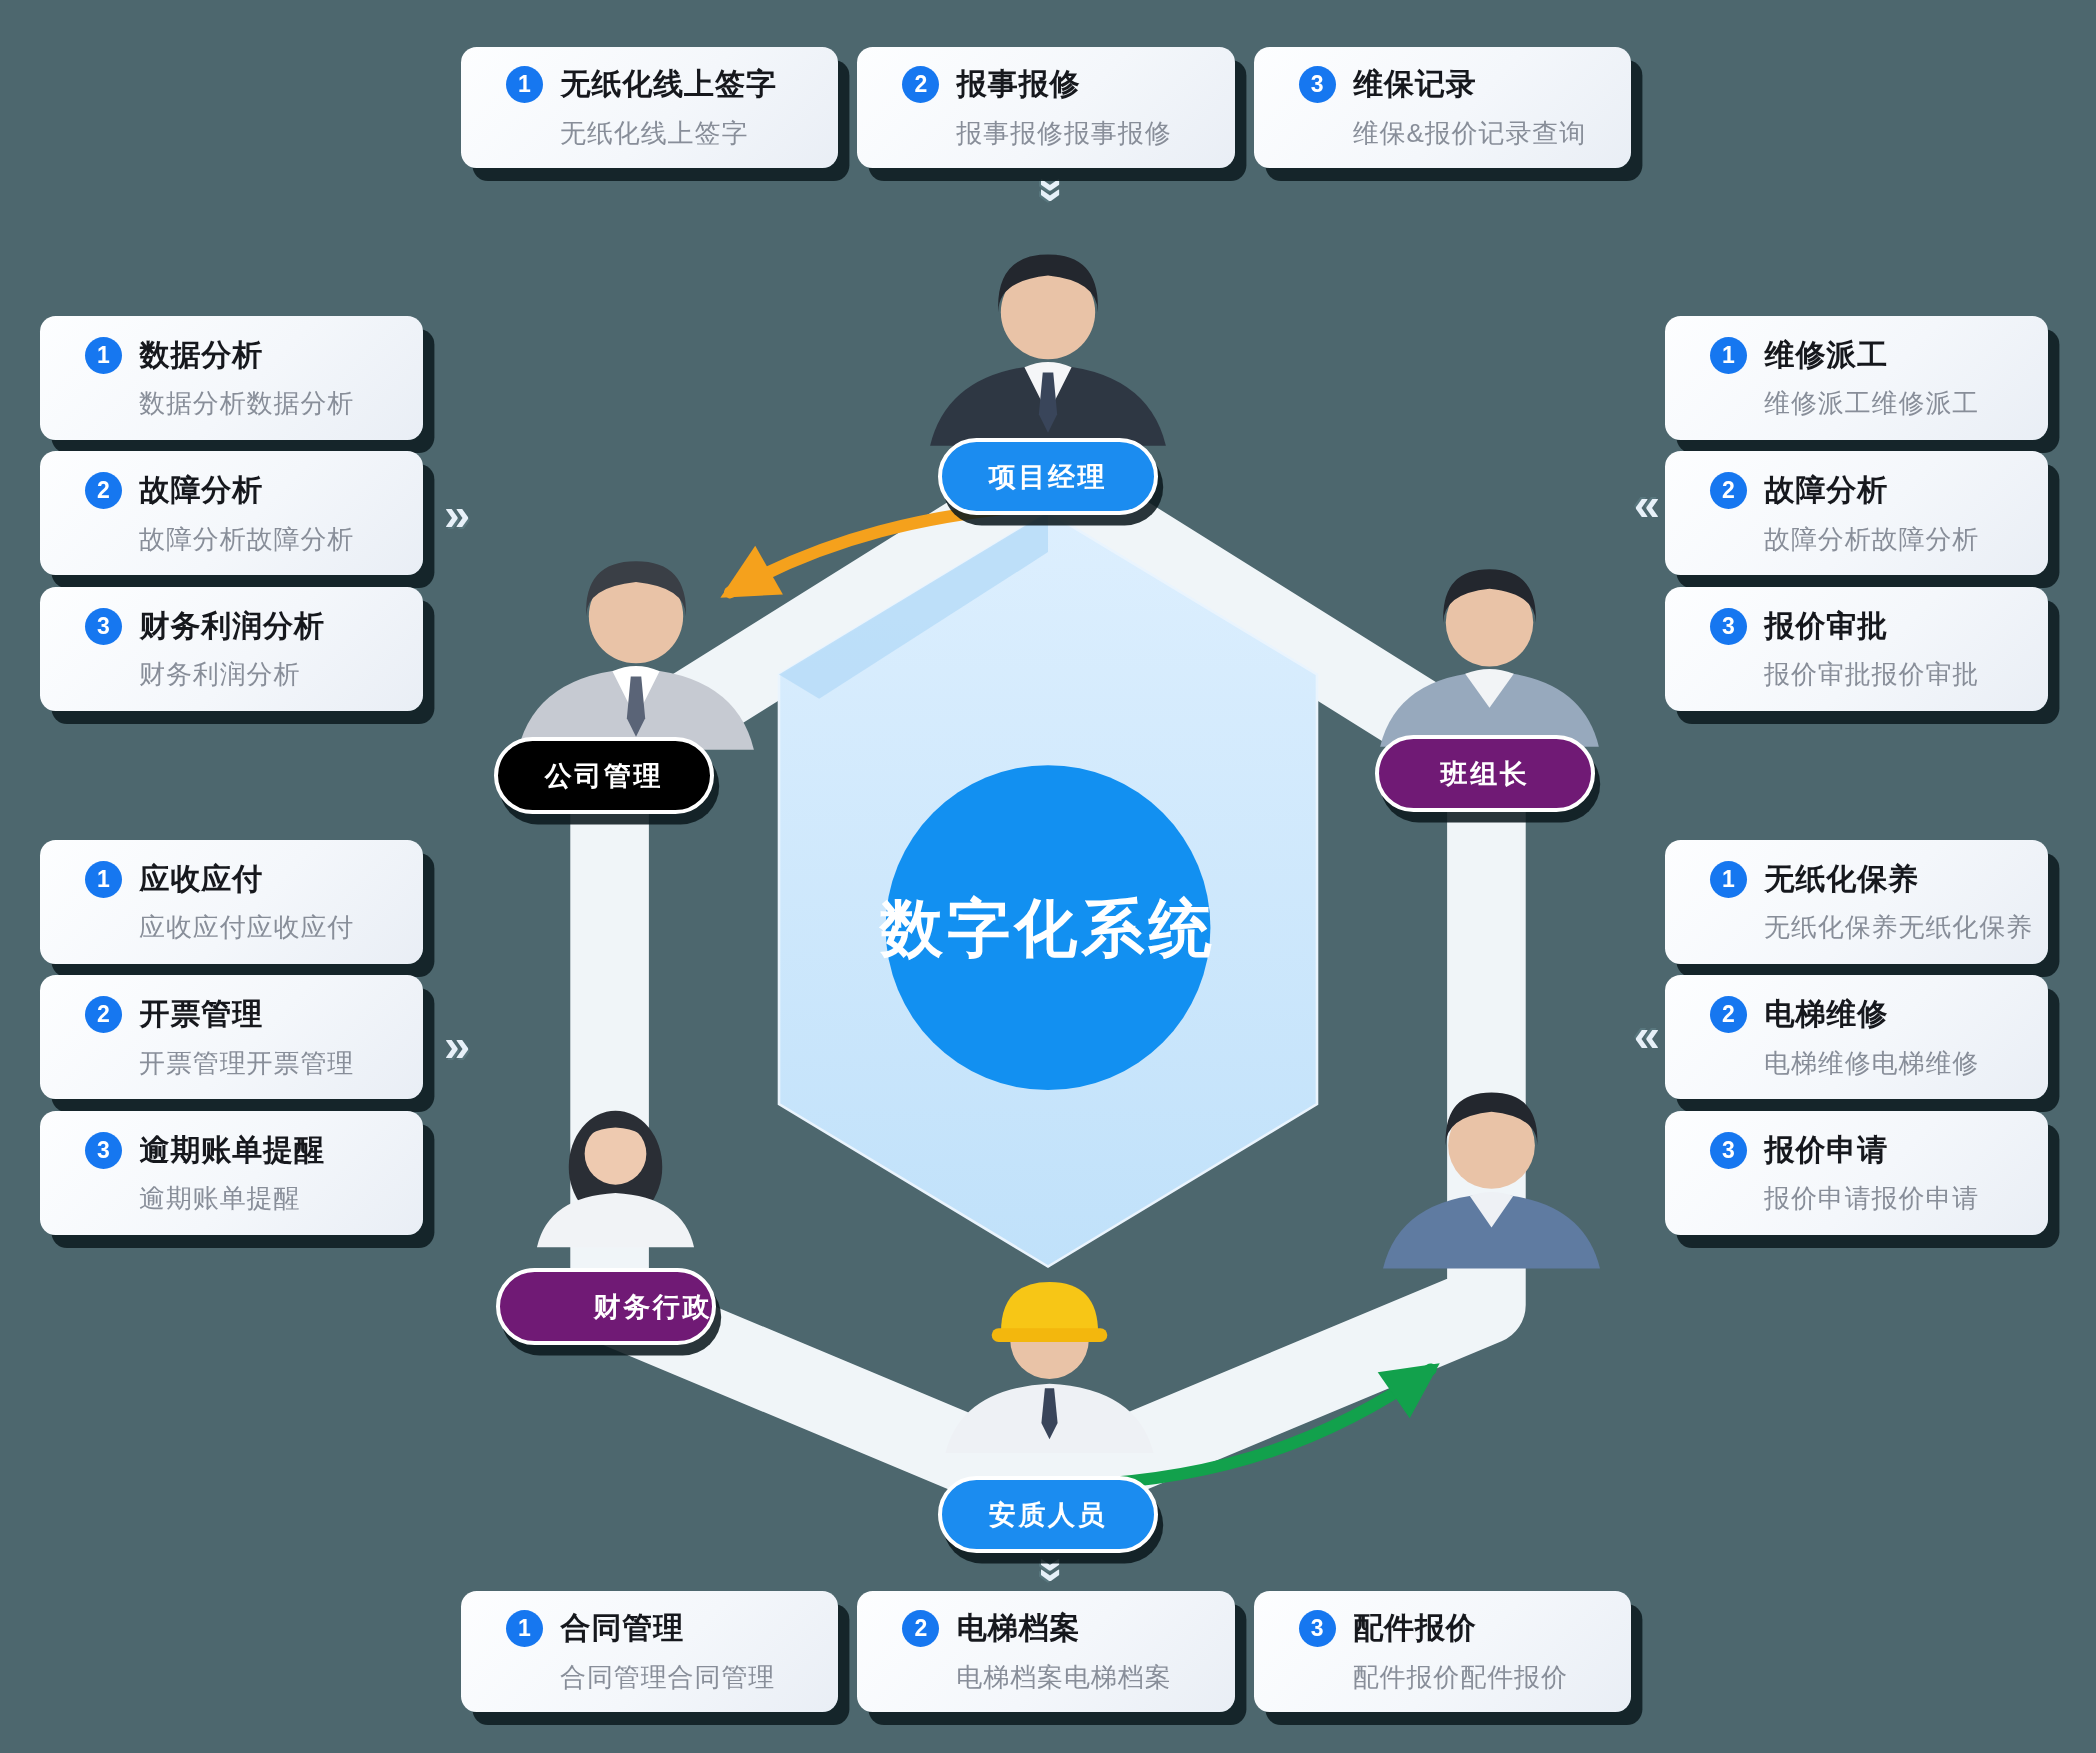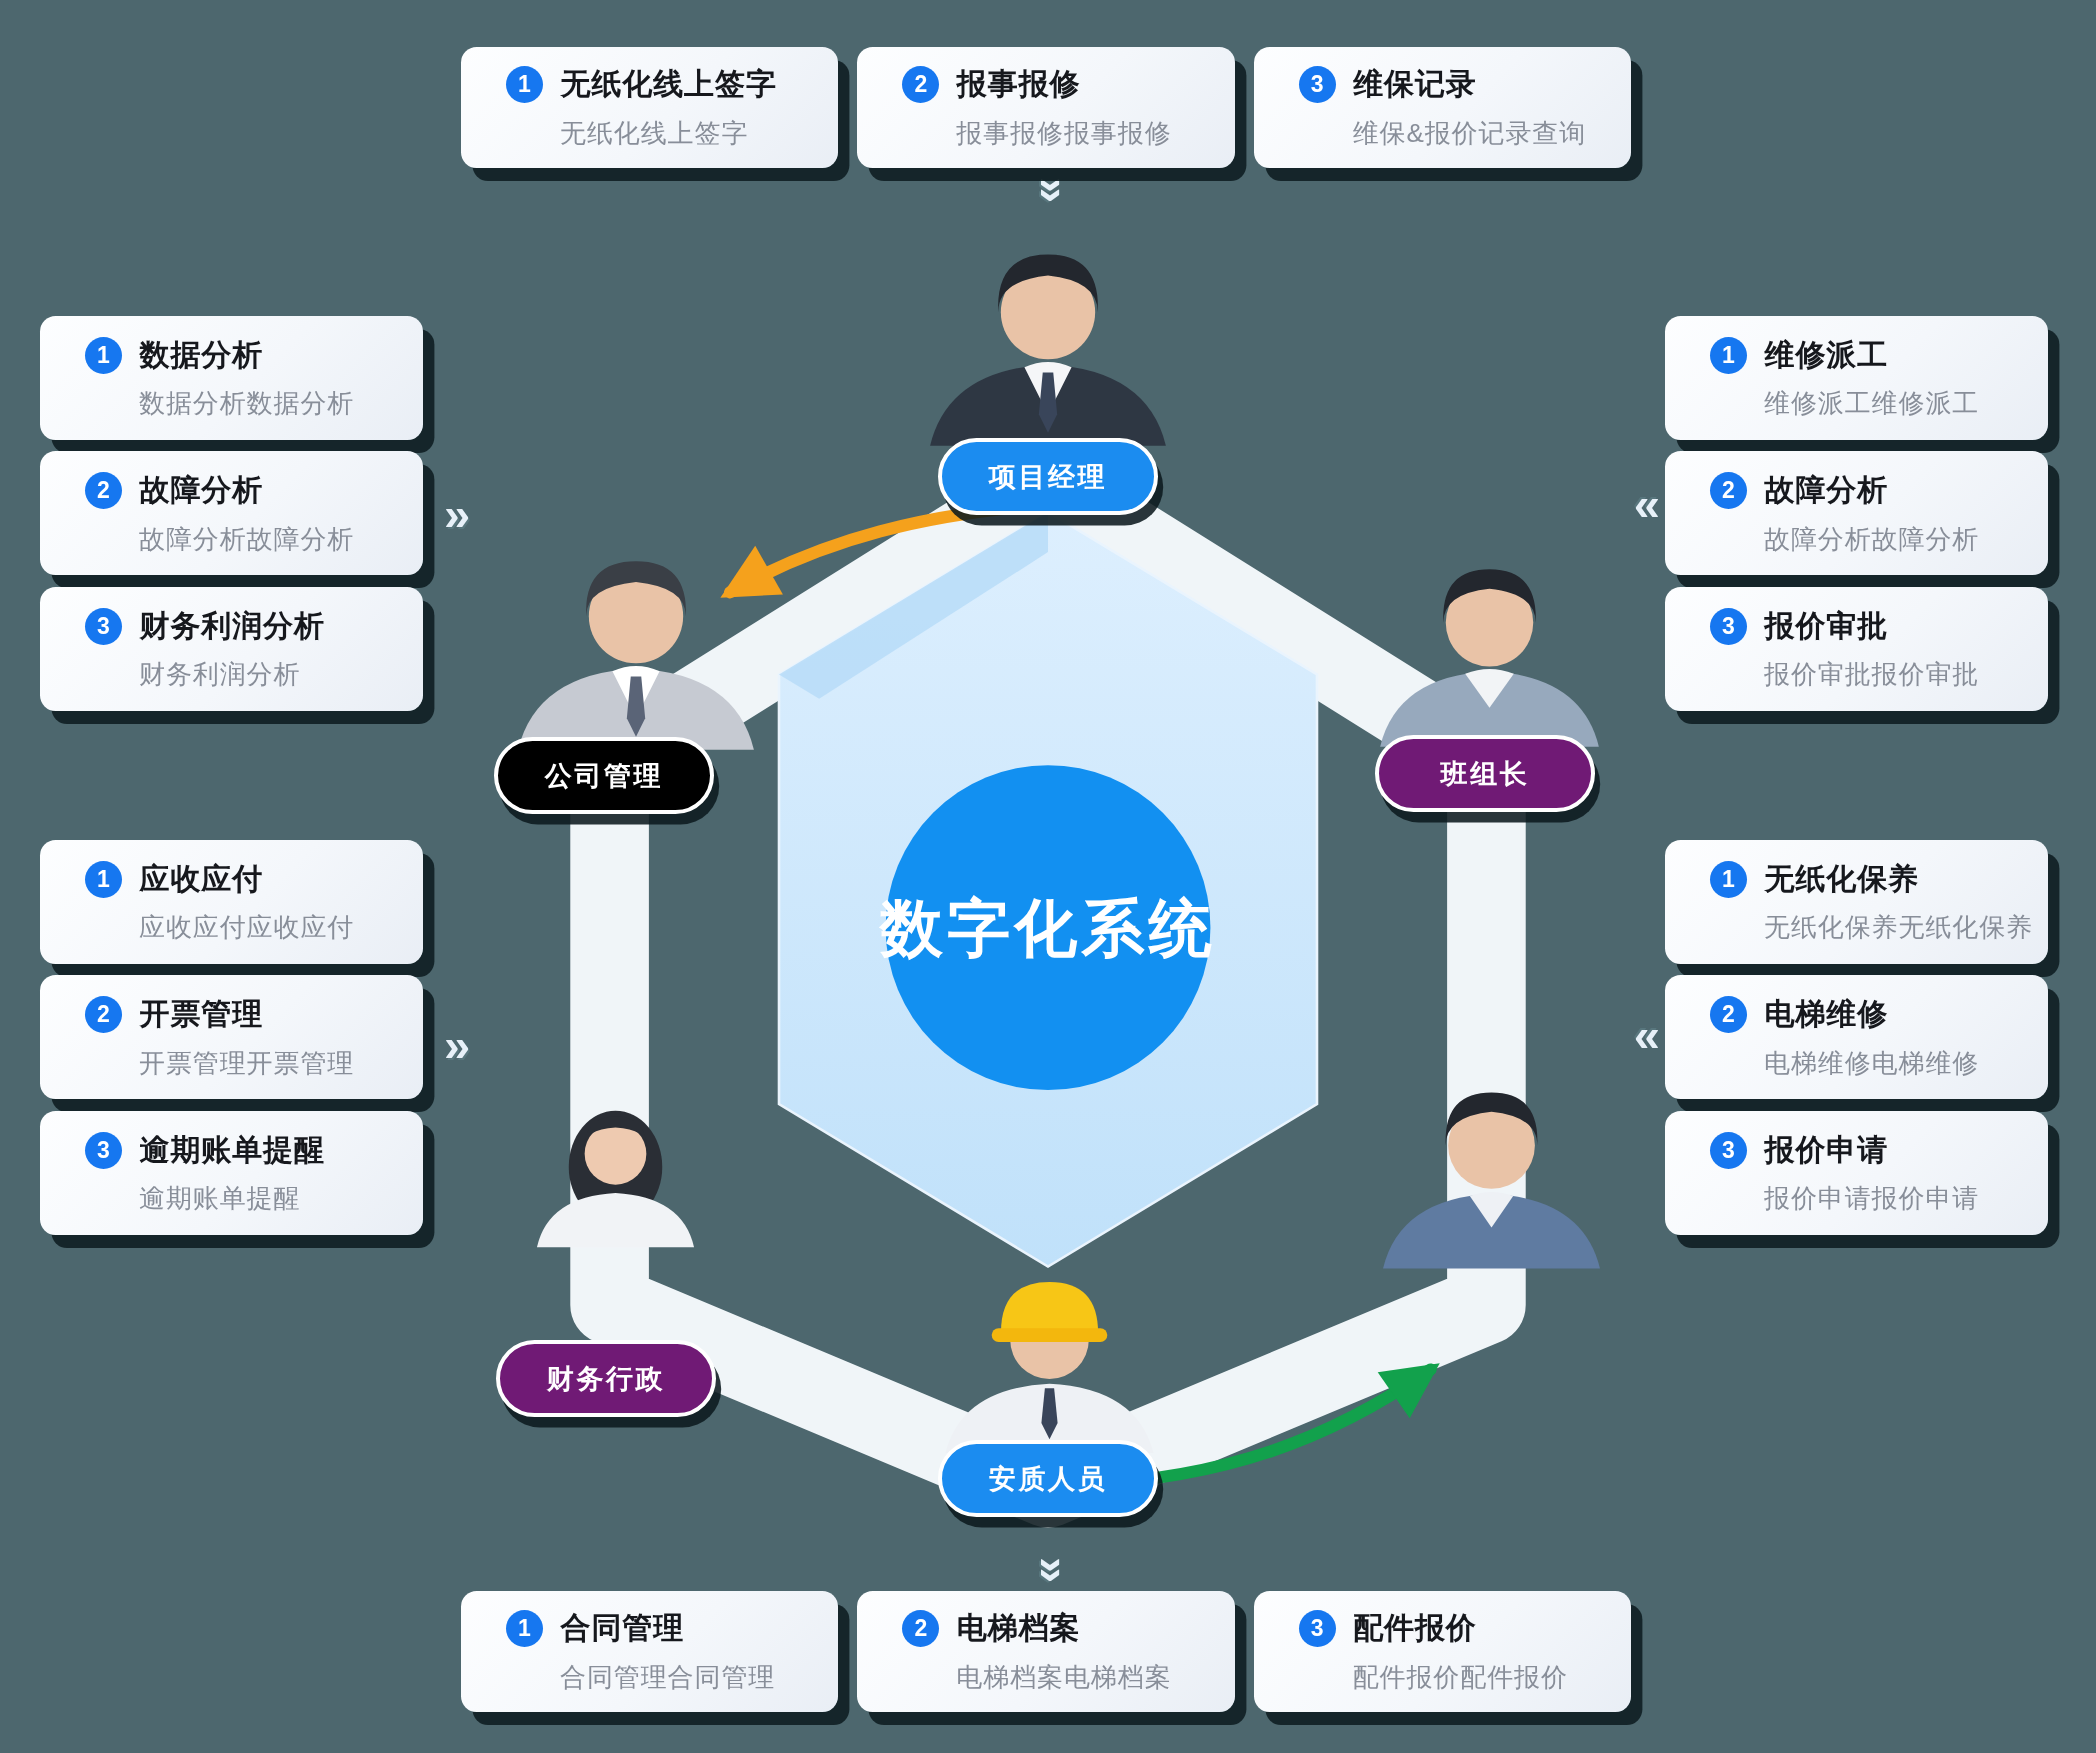--- a/index.html
+++ b/index.html
@@ -66,23 +66,23 @@
     font-size:27px;font-weight:700;color:#ffffff;letter-spacing:2.6px;
     box-shadow:5.2px 10.5px 0 rgba(12,26,31,.88);
     z-index:40;white-space:nowrap;
   }
   .pill-blue{background:#1b8cf0;}
   .pill-orange{background:#000000;}
   .pill-navy{background:#701a75;}
   .pill-pm{left:938px;top:438px;}
   .pill-cm{left:494px;top:737px;}
   .pill-tl{left:1375px;top:735px;}
-  .pill-fa{left:496px;top:1340px;}
+  .pill-fa{left:496px;top:1268px;justify-content:flex-end;}
   .pill-in{left:1376px;top:1267px;}
-  .pill-sq{left:938px;top:1440px;}
+  .pill-sq{left:938px;top:1476px;}
   
   .photo{position:absolute;z-index:30;}
   .photo svg{display:block;width:100%;height:100%;}
   .photo-pm{left:917px;top:234px;width:262px;height:214px;}
   .photo-cm{left:505px;top:540px;width:262px;height:210px;}
   .photo-tl{left:1368px;top:550px;width:243px;height:199px;}
   .photo-fa{left:522px;top:1067px;width:187px;height:211px;}
   .photo-in{left:1371px;top:1067px;width:241px;height:210px;}
   .photo-sq{left:922px;top:1268px;width:255px;height:185px;}
 </style>

